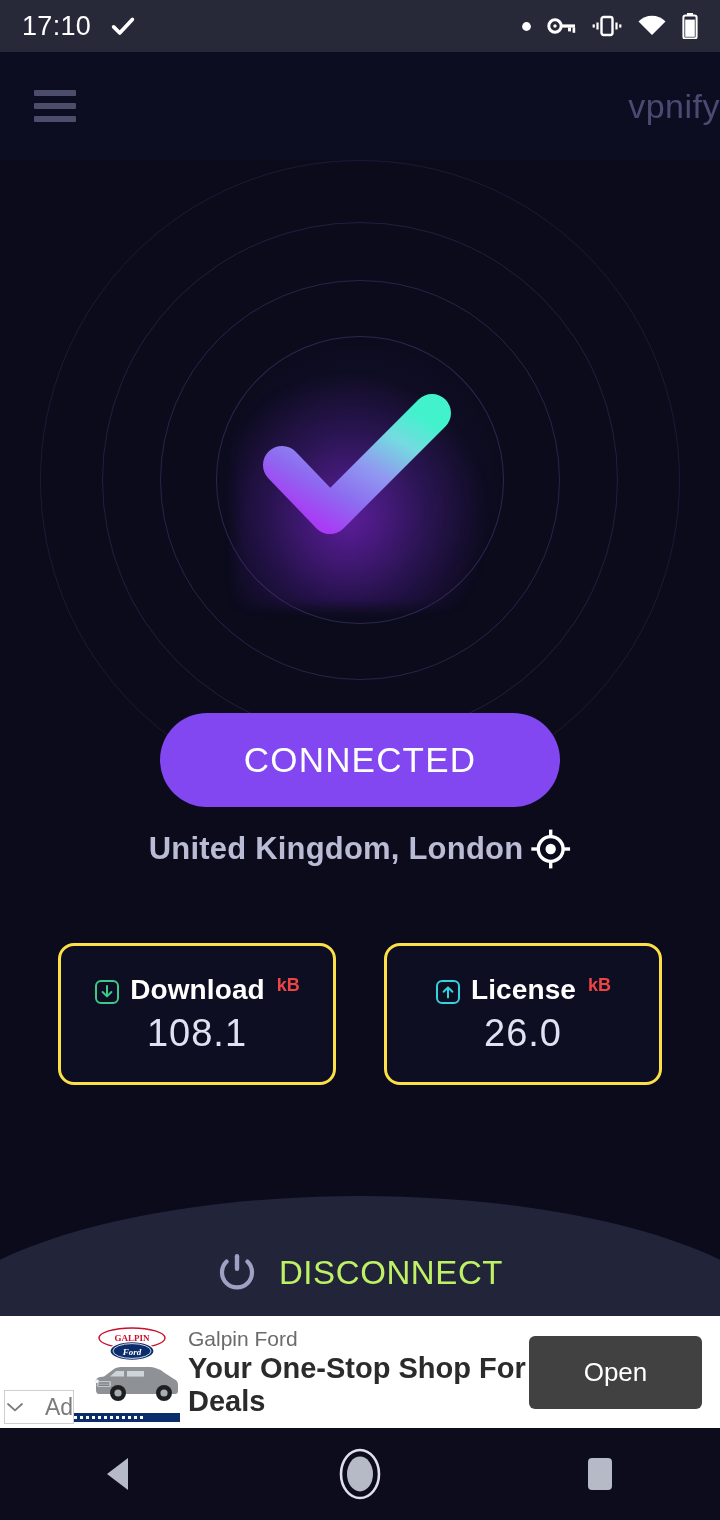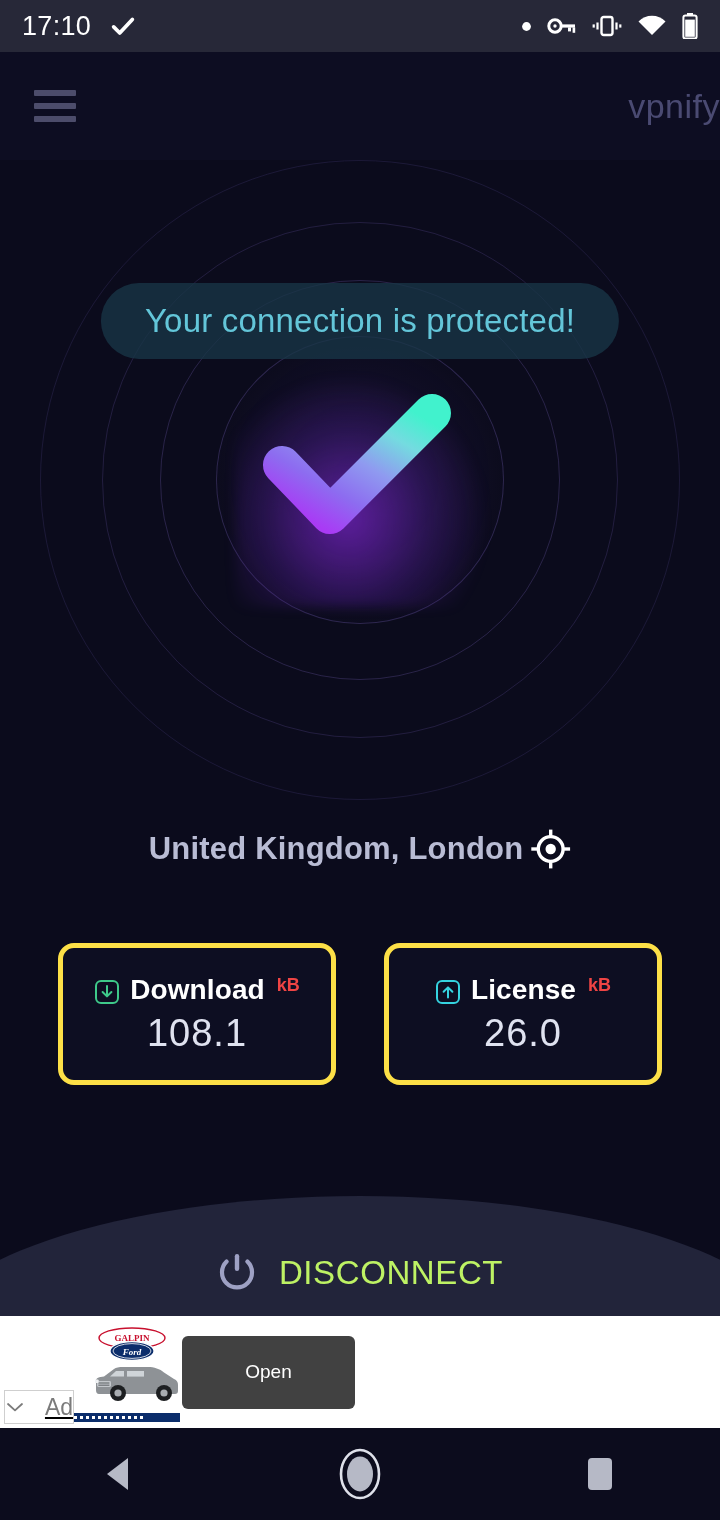--- a/index.html
+++ b/index.html
@@ -143,21 +143,21 @@
   #location-target { display:flex; align-items:center; cursor:pointer; }
 
   
   #stats {
     position:absolute; left:58px; top:783px;
     width:604px; height:142px;
     display:flex; justify-content:space-between;
   }
   .stat-card {
     width:278px; height:142px;
-    border:5px solid #fde047;
+    border:3px solid #fde047;
     border-radius:16px;
     background:#0d0e22;
     display:flex; flex-direction:column;
     align-items:center; justify-content:center;
     gap:6px;
   }
   .stat-head {
     display:flex; align-items:flex-start; gap:10px;
   }
   .stat-icon { display:flex; align-items:center; margin-top:5px; }
@@ -258,21 +258,20 @@
   #ad-redsq {
     position:absolute; left:14px; bottom:12px;
     width:7px; height:7px; background:#c8102e;
   }
   #ad-choice {
     position:absolute; left:0; bottom:0;
     width:70px; height:34px;
     background:#ffffff; border:1px solid #cfcfcf;
     display:flex; align-items:center; justify-content:center; gap:20px;
     z-index:4;
-    text-decoration:underline;
   }
   #ad-choice .chev { display:flex; align-items:center; }
   #ad-choice .adword { color:#7b7b7b; font-size:23px; }
   #ad-text {
     flex:1 1 auto; margin-left:6px;
     display:flex; flex-direction:column; justify-content:center;
     min-width:0;
   }
   #ad-advertiser {
     color:#6b6b6b; font-size:21px; font-weight:400;
@@ -280,21 +279,21 @@
   }
   #ad-title {
     color:#2b2b2b; font-size:29px; font-weight:700;
     line-height:1.12; margin-top:1px;
   }
   #ad-open-button {
     flex:0 0 auto; margin-right:18px;
     width:173px; height:73px;
     background:#414141;
     border-radius:6px; border:none;
-    color:#ffffff; font-size:19px;
+    color:#ffffff; font-size:26px;
     display:flex; align-items:center; justify-content:center;
     cursor:pointer;
     font-family:"Liberation Sans", sans-serif;
   }
 
   
   #nav-bar {
     position:absolute; top:1428px; left:0;
     width:720px; height:92px;
     background:#0c0c1d;
@@ -385,22 +384,22 @@
             <stop offset="26%" stop-color="#8d6cf0"></stop>
             <stop offset="52%" stop-color="#8f9af0"></stop>
             <stop offset="78%" stop-color="#74dbe0"></stop>
             <stop offset="100%" stop-color="#41f2cd"></stop>
           </linearGradient>
         </defs>
         <path d="M22 72 L70 122 L172 20" fill="none" stroke="url(#chkGrad)" stroke-width="38" stroke-linecap="round" stroke-linejoin="round"></path>
       </svg>
     </div>
 
-    <div id="protected-banner">Your connection is protected!</div>
-
+
+    <button id="connected-button">CONNECTED</button>
 
     <div id="location-row">
       <span id="location-text">United Kingdom, London</span>
       <span id="location-target">
         <svg width="42" height="42" viewBox="0 0 42 42">
           <circle cx="21" cy="21" r="12.4" fill="none" stroke="#ffffff" stroke-width="3.4"></circle>
           <circle cx="21" cy="21" r="5.2" fill="#ffffff"></circle>
           <rect x="19.3" y="1.6" width="3.4" height="7" fill="#ffffff"></rect>
           <rect x="19.3" y="33.4" width="3.4" height="7" fill="#ffffff"></rect>
           <rect x="1.6" y="19.3" width="7" height="3.4" fill="#ffffff"></rect>
@@ -507,20 +506,24 @@
       <div id="ad-choice">
         <span class="chev">
           <svg width="20" height="14" viewBox="0 0 20 14">
             <path d="M3 4 L10 10.4 L17 4" fill="none" stroke="#7b7b7b" stroke-width="1.8" stroke-linecap="round" stroke-linejoin="round"></path>
           </svg>
         </span>
         <span class="adword">Ad</span>
       </div>
     </div>
 
+    <div id="ad-text">
+      <div id="ad-advertiser">Galpin Ford</div>
+      <div id="ad-title">Your One-Stop Shop For Deals</div>
+    </div>
 
     <button id="ad-open-button">Open</button>
   </div>
 
   <div id="nav-bar">
     <div class="nav-btn">
       <svg width="36" height="38" viewBox="0 0 36 38">
         <path d="M26 3 L26 35 L5 19 Z" fill="#b6b9c6"></path>
       </svg>
     </div>

